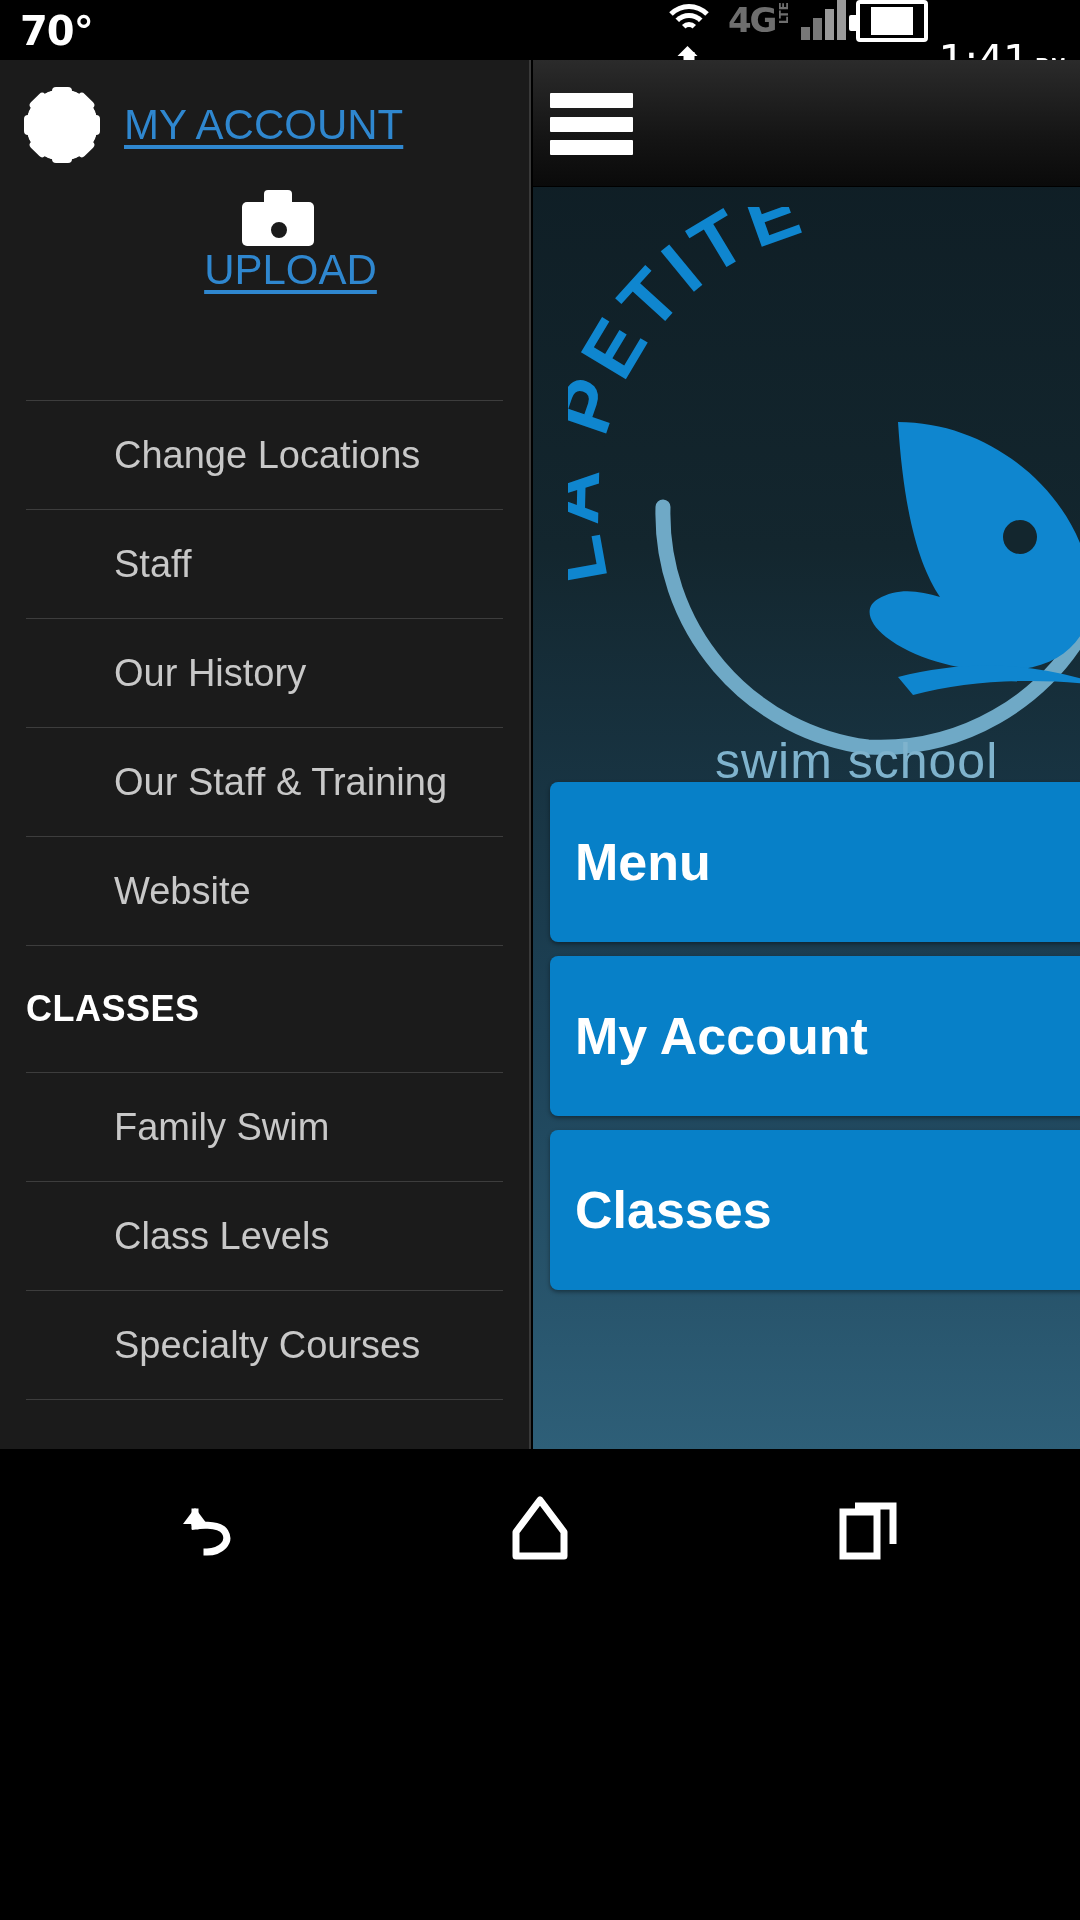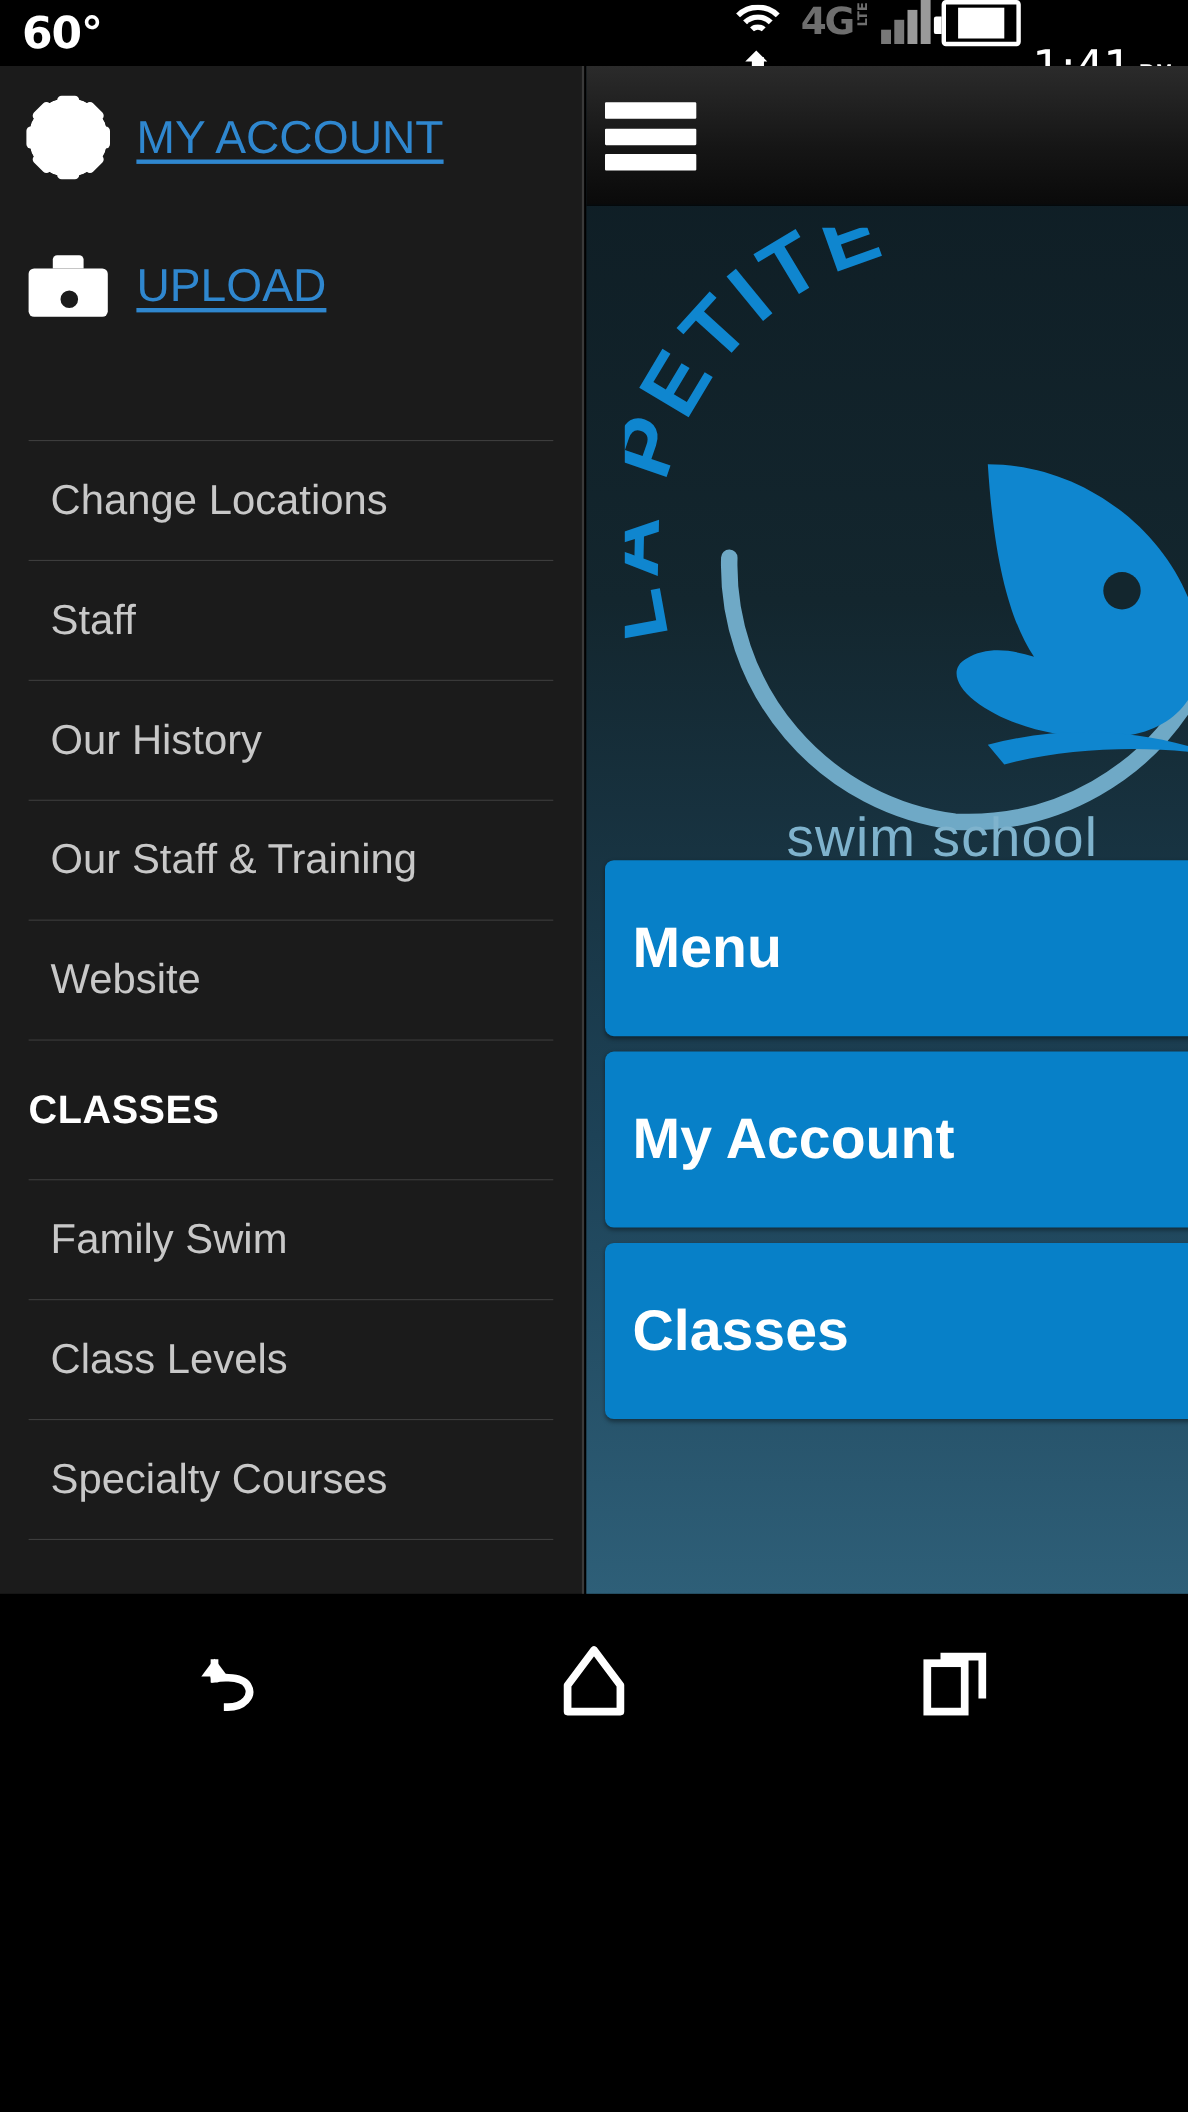--- a/index.html
+++ b/index.html
@@ -108,21 +108,21 @@
                    background:#fff; border-radius:5px; }
   .cam-ico .hump { position:absolute; left:22px; top:0; width:28px; height:12px;
                    background:#fff; border-radius:4px 4px 0 0; }
   .cam-ico .lens { position:absolute; left:24px; bottom:3px; width:26px; height:26px;
                    border-radius:50%; background:#1b1b1b; border:5px solid #fff; }
 
   .divider { height:1px; background:#3d3d3d; margin-left:26px; margin-right:26px; }
 
   .nav-item {
     height:108px; display:flex; align-items:center;
-    padding-left:46px;
+    padding-left:114px;
     font-size:38px; color:#c8c8c8;
     font-family:"Liberation Sans", sans-serif;
   }
   .section-head {
     padding-left:26px; height:126px; display:flex; align-items:center;
     font-size:36px; font-weight:bold; color:#ffffff; letter-spacing:0.5px;
     font-family:"Liberation Sans", sans-serif;
   }
 
   
@@ -172,21 +172,21 @@
   #nav-back   { left:60px; }
   #nav-home   { left:390px; }
   #nav-recent { left:720px; }
 </style>
 </head>
 <body>
 
 <div id="screen">
 
   <div id="status-bar">
-    <div id="status-temp">60°</div>
+    <div id="status-temp">70°</div>
 
     <div id="status-right">
 
       <div class="wifi-wrap">
         <div class="wifi-arc wifi-a1"></div>
         <div class="wifi-arc wifi-a2"></div>
         <div class="wifi-arc wifi-a3"></div>
         <div class="wifi-arrows">
           <span class="arw up">
               <span class="head"></span>
@@ -227,21 +227,21 @@
       <span class="gear-ico">
         <span class="tooth" style="transform:translate(-50%,-50%) rotate(0deg)"></span>
         <span class="tooth" style="transform:translate(-50%,-50%) rotate(45deg)"></span>
         <span class="tooth" style="transform:translate(-50%,-50%) rotate(90deg)"></span>
         <span class="tooth" style="transform:translate(-50%,-50%) rotate(135deg)"></span>
         <span class="ring"></span>
       </span>
       <span class="label">MY ACCOUNT</span>
     </div>
 
-    <div class="quick-row" style="height:140px;">
+    <div class="quick-row" style="height:140px;flex-direction:column;">
       <span class="cam-ico">
         <span class="hump"></span>
         <span class="body"></span>
         <span class="lens"></span>
       </span>
       <span class="label">UPLOAD</span>
     </div>
 
     <div style="height:70px"></div>
     <div class="divider"></div>

